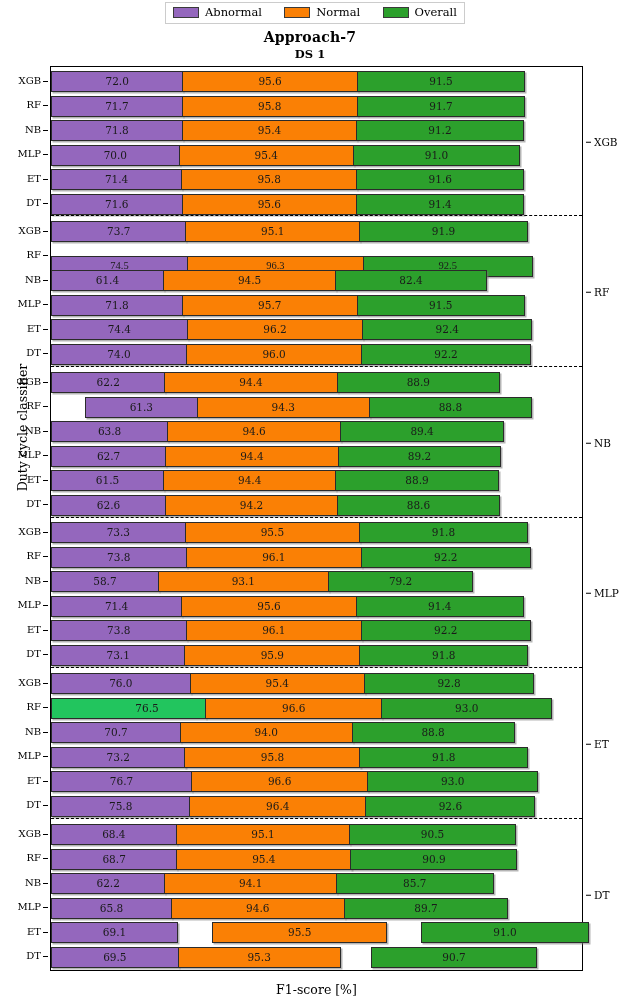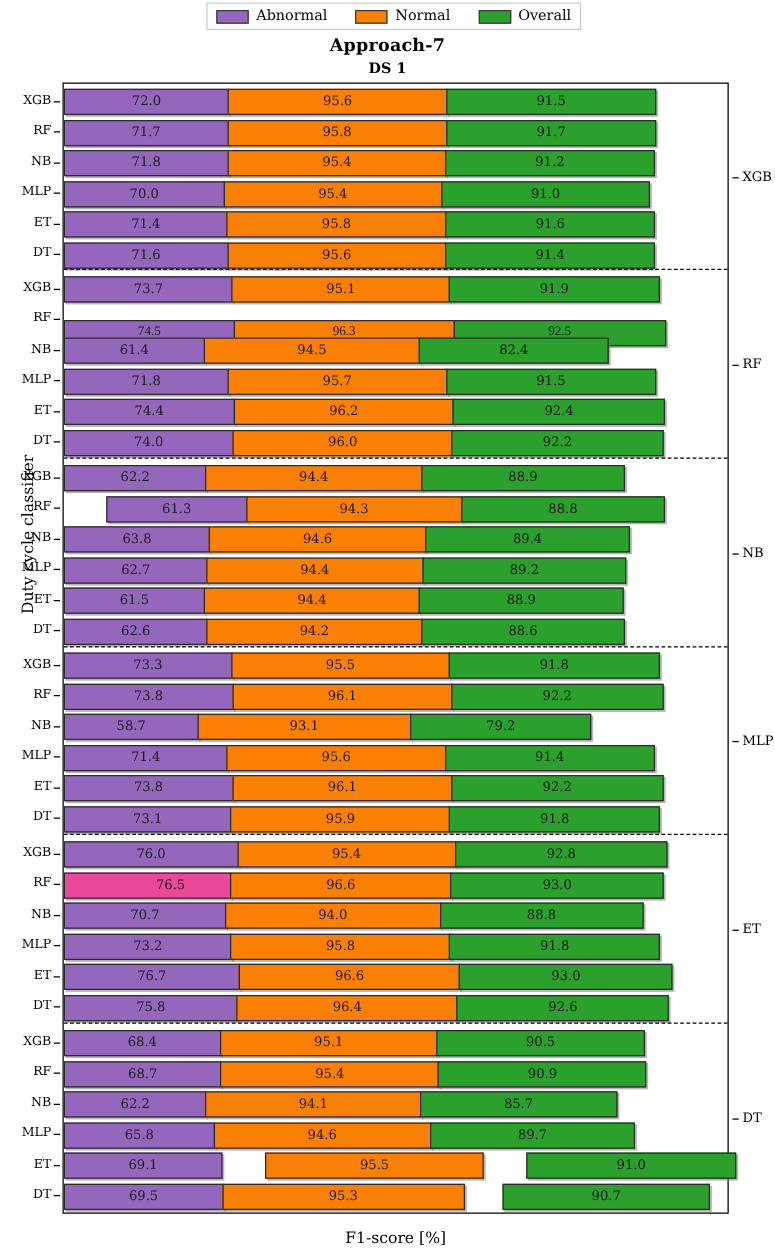--- a/index.html
+++ b/index.html
@@ -22,21 +22,21 @@
     width: 300px; height: 22px;
     border: 1px solid #cccccc;
     background: #ffffff;
     display: flex;
     align-items: center;
     justify-content: space-between;
     padding: 0 7px;
   }
   .legend-entry {
     display: flex;
-    align-items: flex-end;
+    align-items: flex-start;
     gap: 6px;
   }
   .legend-swatch {
     width: 26px; height: 11px;
     border: 1px solid #3a3a3a;
   }
   .legend-label {
     font-size: 11.5px;
     line-height: 1;
     white-space: nowrap;
@@ -509,21 +509,21 @@
           <span class="seg-val">76.0</span>
         </div>
         <div class="seg" style="width: 175.339px; background: rgb(250, 128, 5);">
           <span class="seg-val">95.4</span>
         </div>
         <div class="seg" style="width: 170.56px; background: rgb(44, 160, 44);">
           <span class="seg-val">92.8</span>
         </div>
       </div>
       <div class="row" style="top: 630.5px;">
-        <div class="seg" style="width: 134px; background: #ec4899; padding-left: 37px;">
+        <div class="seg" style="width: 155px; background: #22c55e; padding-left: 37px;">
           <span class="seg-val">76.5</span>
         </div>
         <div class="seg" style="width: 177.544px; background: rgb(250, 128, 5);">
           <span class="seg-val">96.6</span>
         </div>
         <div class="seg" style="width: 170.928px; background: rgb(44, 160, 44);">
           <span class="seg-val">93.0</span>
         </div>
       </div>
       <div class="row" style="top: 655px;">
@@ -622,21 +622,21 @@
           <span class="seg-val">95.5</span>
         </div>
         <div class="seg" style="width: 167.252px; background: rgb(44, 160, 44);">
           <span class="seg-val">91.0</span>
         </div>
       </div>
       <div class="row" style="top: 879.5px;">
         <div class="seg" style="width: 127.736px; background: rgb(148, 103, 189);">
           <span class="seg-val">69.5</span>
         </div>
-        <div class="seg" style="width: 194px; background: rgb(250, 128, 5);">
+        <div class="seg" style="width: 163px; background: rgb(250, 128, 5);">
           <span class="seg-val">95.3</span>
         </div>
         <div class="seg" style="width: 166.7px; background: rgb(44, 160, 44); margin-left: 30px;">
           <span class="seg-val">90.7</span>
         </div>
       </div>
       <div class="sep" style="top: 148px;"></div>
       <div class="sep" style="top: 299px;"></div>
       <div class="sep" style="top: 450px;"></div>
       <div class="sep" style="top: 600px;"></div>

